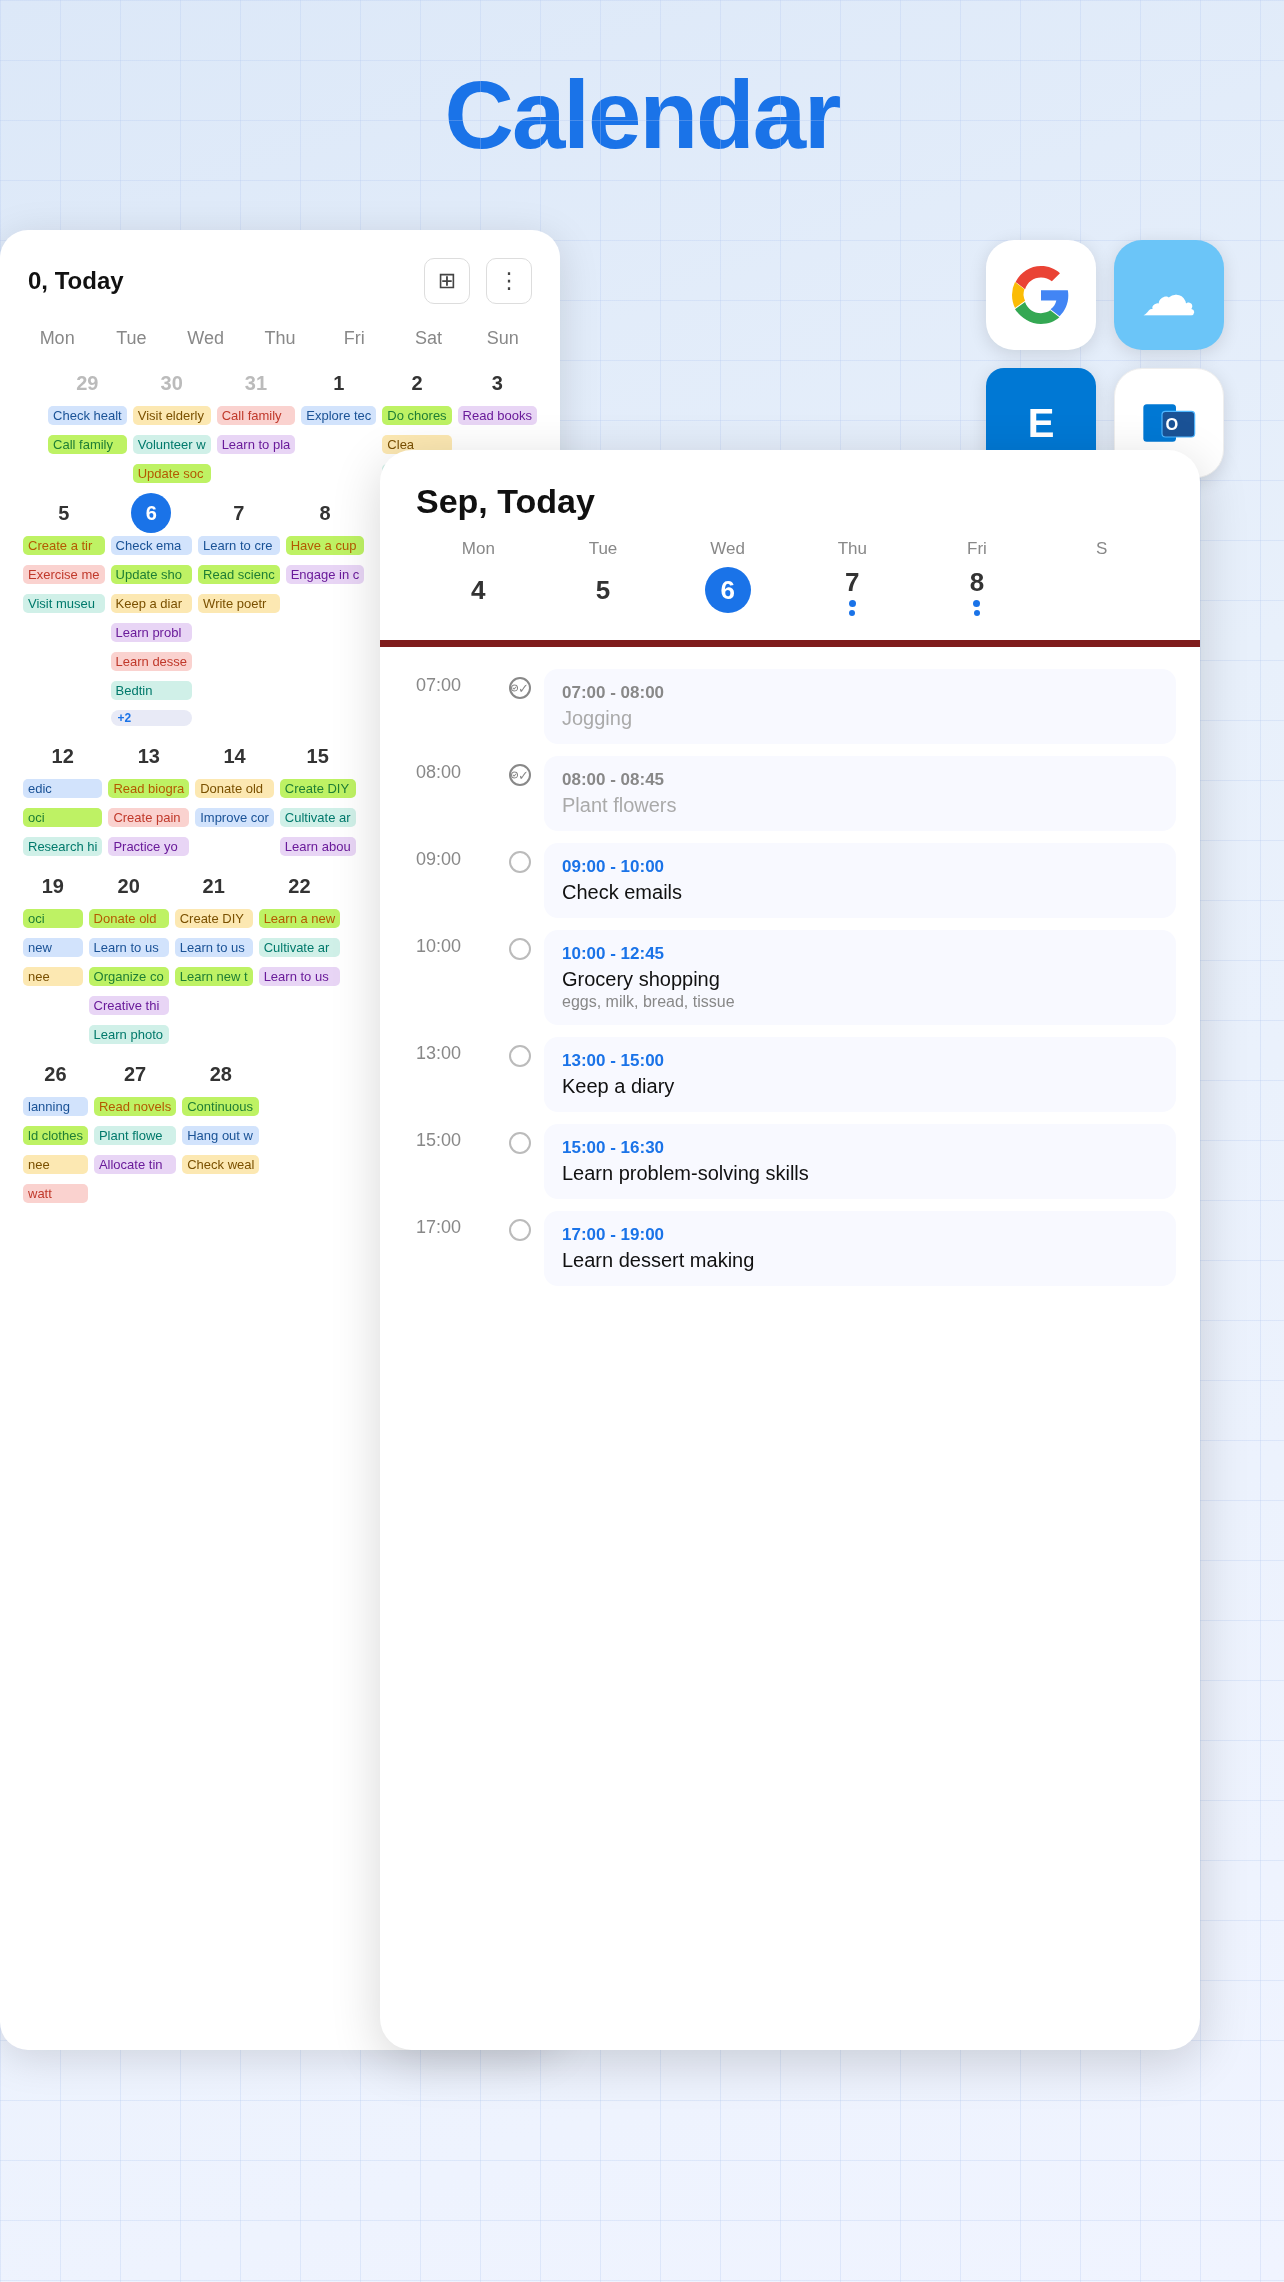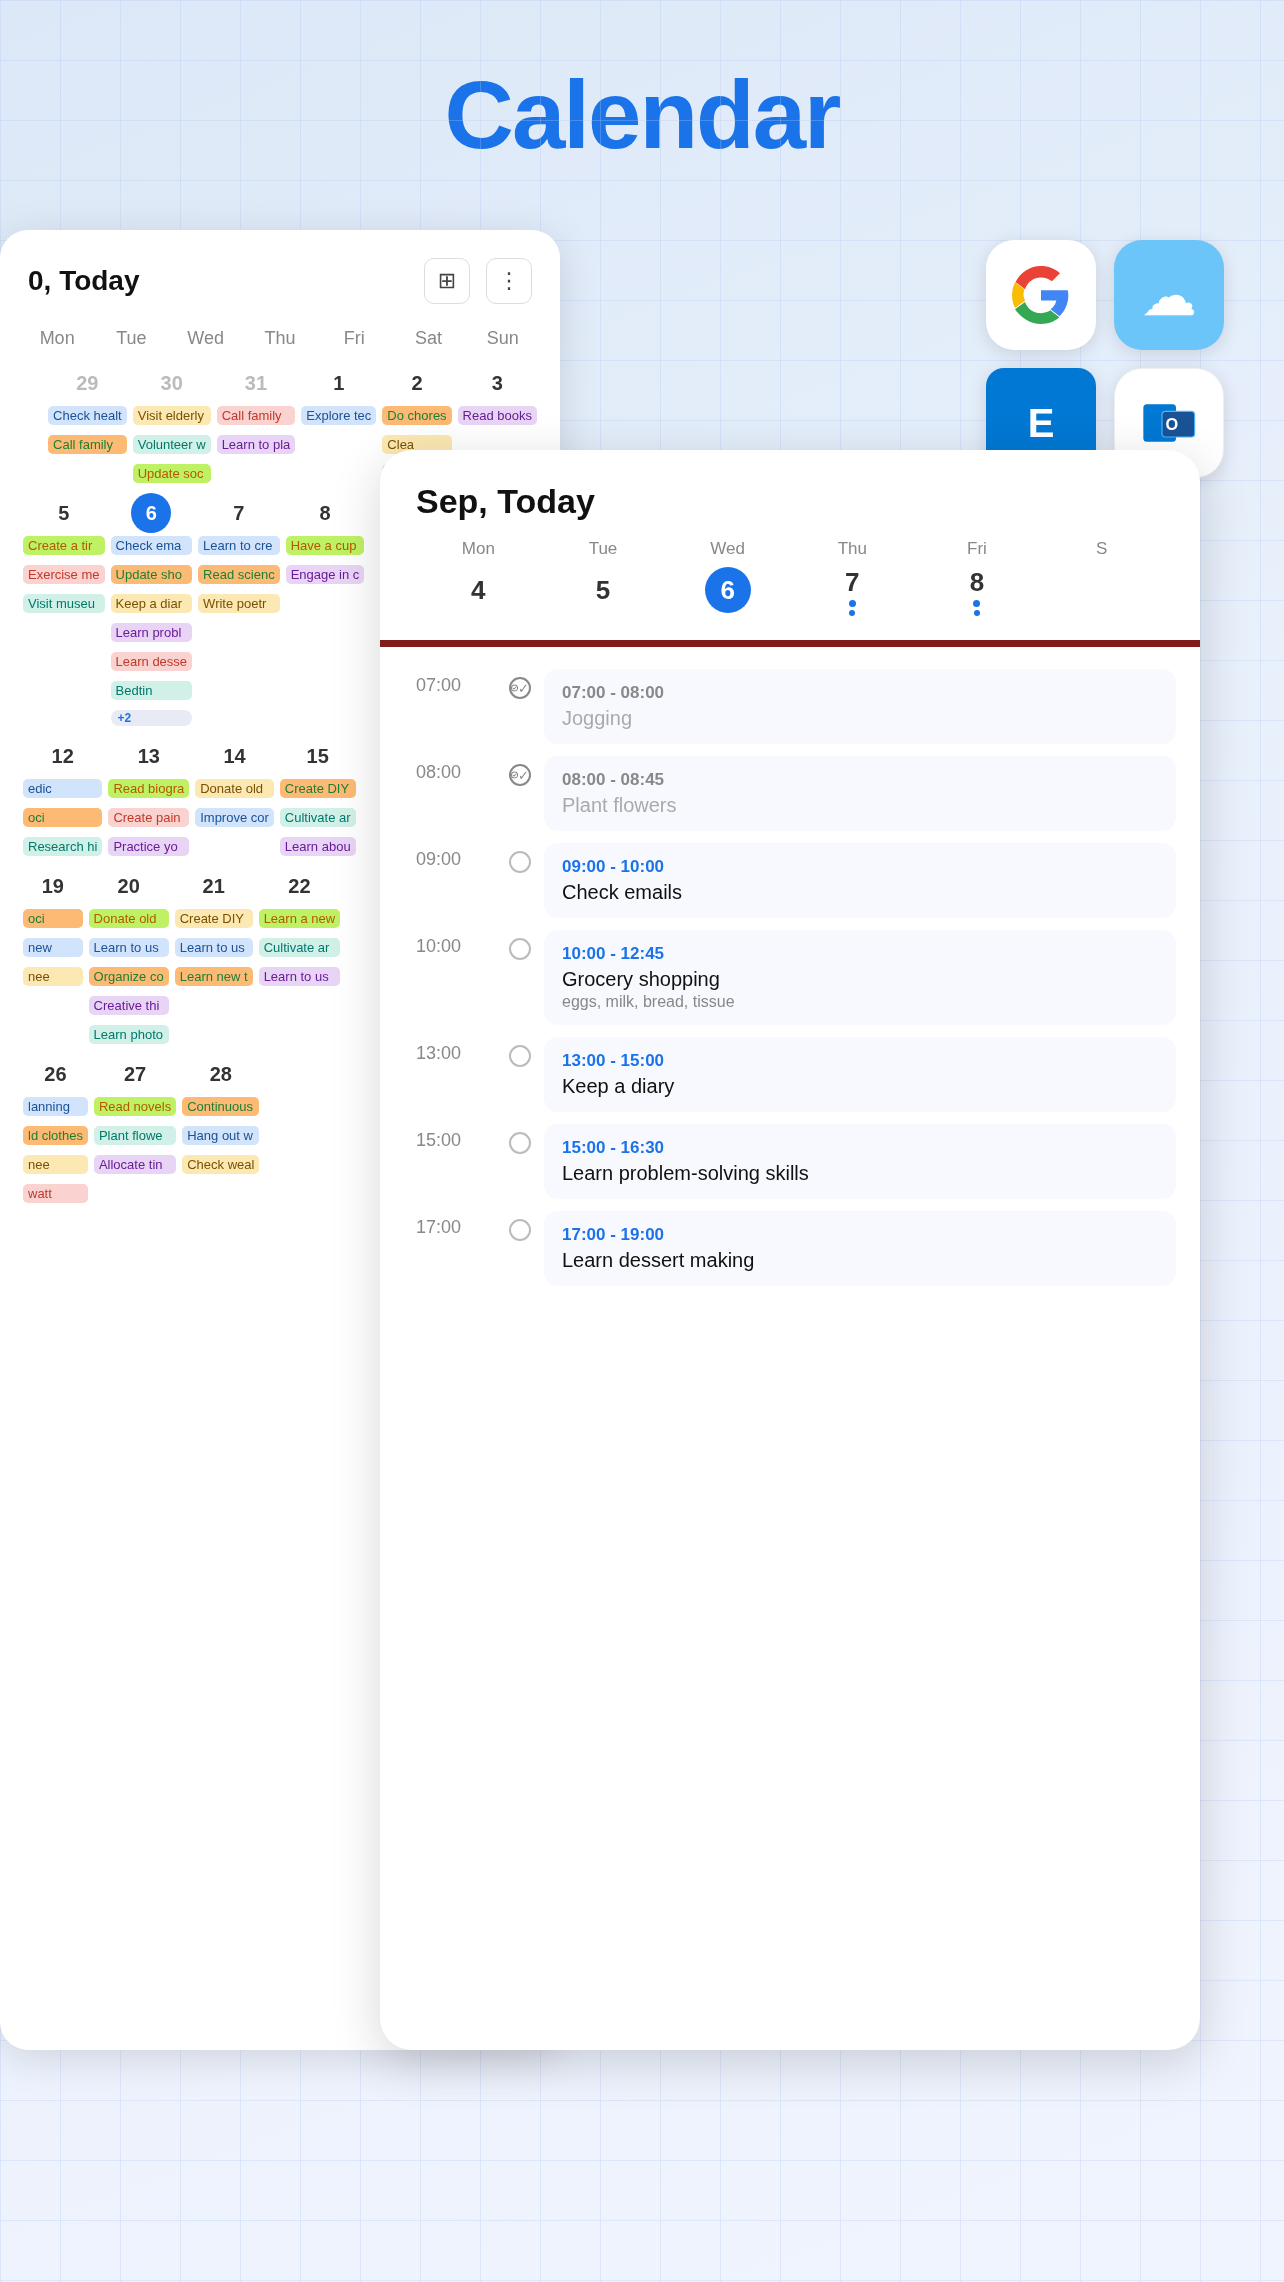--- a/index.html
+++ b/index.html
@@ -91,21 +91,21 @@
     }
 
     .cal-header {
       display: flex;
       align-items: center;
       justify-content: space-between;
       margin-bottom: 20px;
       padding: 0 8px;
     }
     .cal-header-title {
-      font-size: 28px;
+      font-size: 24px;
       font-weight: 700;
       color: #111;
     }
     .cal-header-icons {
       display: flex;
       gap: 16px;
       align-items: center;
     }
     .cal-icon-btn {
       width: 46px;
@@ -179,21 +179,21 @@
       padding: 2px 5px;
       font-size: 13px;
       font-weight: 500;
       white-space: nowrap;
       overflow: hidden;
       text-overflow: ellipsis;
       max-width: 100%;
       color: #333;
     }
     .chip-blue { background: #d2e3fc; color: #1a5296; }
-    .chip-green { background: #fdba74; color: #1e7e34; }
+    .chip-green { background: #bef264; color: #1e7e34; }
     .chip-yellow { background: #fce8b2; color: #7a5000; }
     .chip-red { background: #fad2cf; color: #c0392b; }
     .chip-purple { background: #e8d5f5; color: #6a1b9a; }
     .chip-teal { background: #d0f0e8; color: #00796b; }
     .chip-orange { background: #bef264; color: #b35900; }
     .chip-more {
       background: #e8eaf6;
       color: #1a73e8;
       border-radius: 10px;
       padding: 1px 7px;

